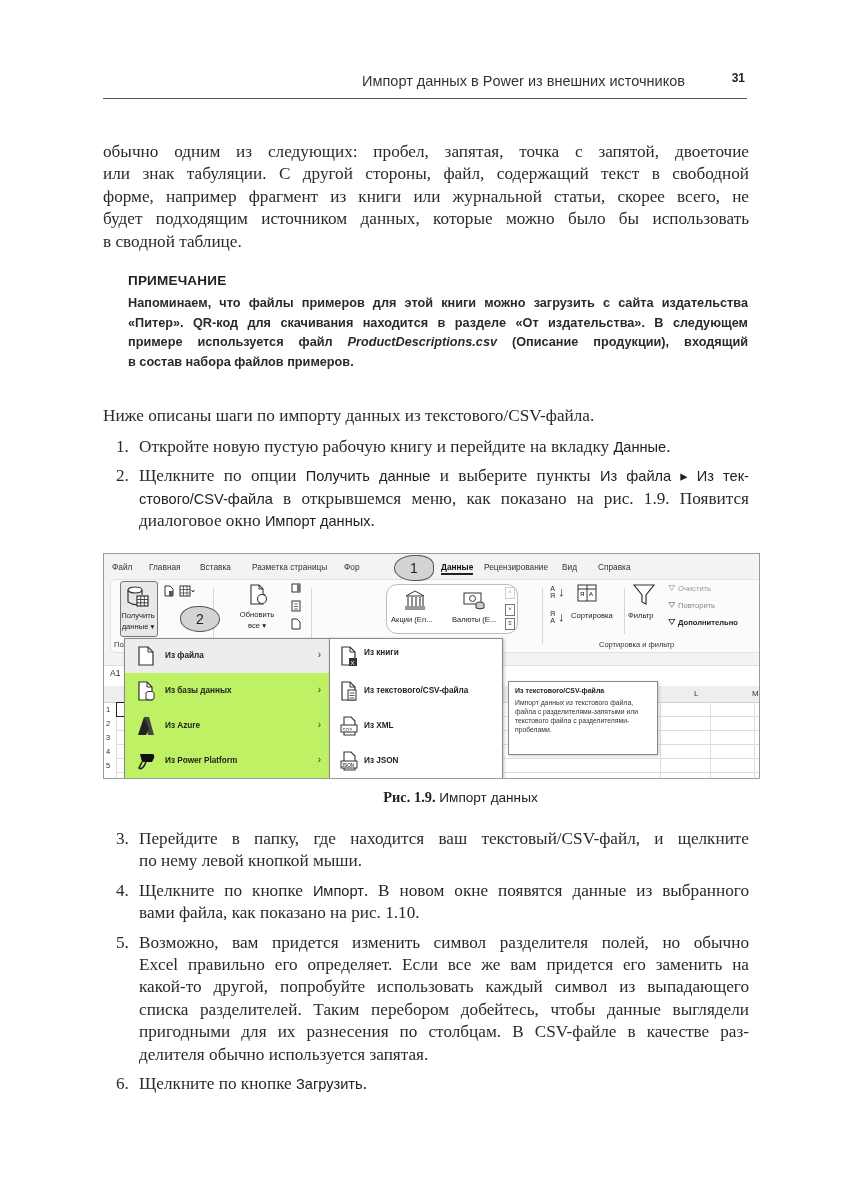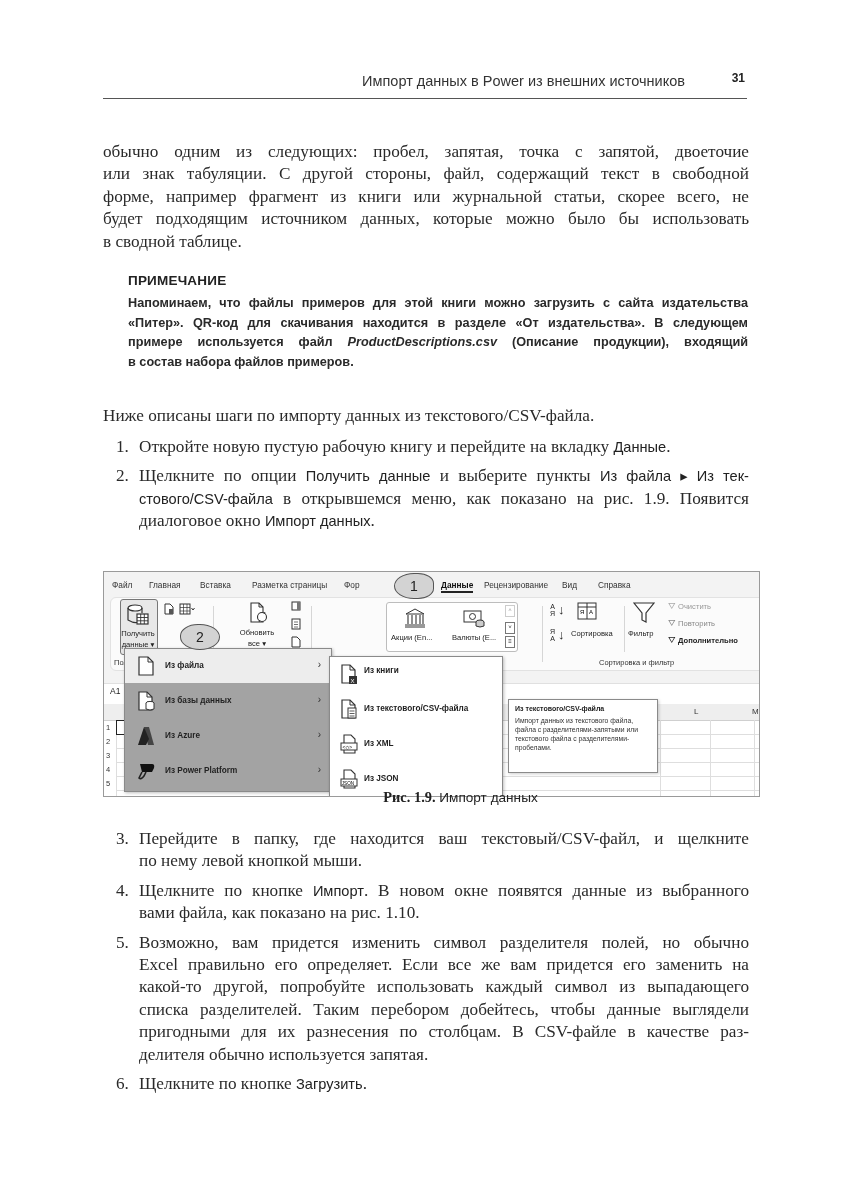--- a/index.html
+++ b/index.html
@@ -45,48 +45,48 @@
   .step .line { display: block; white-space: nowrap; text-align: justify; text-align-last: justify; }
   .step .line.last { text-align-last: left; }
   .ui-term { font-family: "Liberation Sans", sans-serif; font-size: 14.6px; color: #222; }
   .steps-top { top: 436px; }
   .steps-bottom { top: 828px; }
 
   
   .figure {
     position: absolute; left: 103px; top: 553px; width: 655px; height: 224px;
     border: 1px solid #9a9a9a; background: #f3f3f3; overflow: hidden;
-    font-family: "Liberation Sans", sans-serif; color: #222; margin-top: 18px;
+    font-family: "Liberation Sans", sans-serif; color: #222;
   }
   .ribbon-tabs { position: absolute; left: 0; top: 0; width: 100%; height: 26px; background: #f3f3f3; }
   .rtab { position: absolute; top: 8px; font-size: 8.3px; color: #333; }
   .rtab.active { font-weight: bold; color: #111; border-bottom: 2px solid #222; padding-bottom: 1px; }
   .ribbon-body {
     position: absolute; left: 6px; top: 25px; width: 648px; height: 72px; background: #fbfbfb;
     border-radius: 6px 0 0 6px; border: 1px solid #e2e2e2;
   }
   .rb-sep { position: absolute; top: 8px; width: 1px; height: 56px; background: #d6d6d6; }
   .rbtn-label { position: absolute; font-size: 7.6px; color: #222; text-align: center; white-space: nowrap; }
   .group-label { position: absolute; font-size: 7.5px; color: #333; white-space: nowrap; }
   .icon-box { position: absolute; }
 
-  .gallery { position: absolute; left: 282px; top: 4px; width: 130px; height: 48px; border: 1px solid #bdbdbd; border-radius: 3px; background: #fff; }
+  .gallery { position: absolute; left: 282px; top: 4px; width: 130px; height: 48px; border: 1px solid #bdbdbd; border-radius: 11px; background: #fff; }
   .gallery-scroll { position: absolute; right: 2px; width: 8px; height: 10px; border: 1px solid #777; font-size: 6px; text-align: center; line-height: 9px; background: #fff; }
 
   .formula-row { position: absolute; left: 0; top: 111px; width: 100%; height: 20px; background: #fff; border-top: 1px solid #e0e0e0; border-bottom: 1px solid #e0e0e0; }
   .namebox { position: absolute; left: 6px; top: 2px; font-size: 8.5px; color: #222; }
   .grid-area { position: absolute; left: 0; top: 132px; width: 100%; height: 92px; background: #fff; }
   .col-header-row { position: absolute; left: 0; top: 0; width: 100%; height: 16px; background: #eeeeee; border-bottom: 1px solid #cfcfcf; }
   .row-num { position: absolute; left: 2px; font-size: 7.5px; color: #333; }
   .col-letter { position: absolute; top: 3px; font-size: 8px; color: #333; }
   .gridline-h { position: absolute; left: 12px; right: 0; height: 1px; background: #dedede; }
   .gridline-v { position: absolute; top: 16px; bottom: 0; width: 1px; background: #dedede; }
 
   .menu1 {
-    position: absolute; left: 20px; top: 76px; width: 206px; height: 142px; background: #a3a3a3;
+    position: absolute; left: 20px; top: 84px; width: 206px; height: 142px; background: #bef264;
     border: 1px solid #8a8a8a; box-shadow: 1px 1px 3px rgba(0,0,0,0.25); text-align: right;
   }
   .menu-item { position: absolute; left: 0; width: 100%; height: 34px; }
   .menu-item.hover { background: #ededed; }
   .mi-icon { position: absolute; left: 12px; top: 7px; width: 18px; height: 20px; }
   .mi-label { position: absolute; left: 40px; top: 12px; font-size: 8.2px; font-weight: bold; color: #222; white-space: nowrap; }
   .mi-arrow { position: absolute; right: 10px; top: 10px; font-size: 10px; color: #333; }
   .menu2 {
     position: absolute; left: 225px; top: 84px; width: 172px; height: 142px; background: #fff;
     border: 1px solid #8a8a8a; box-shadow: 1px 1px 3px rgba(0,0,0,0.25);

